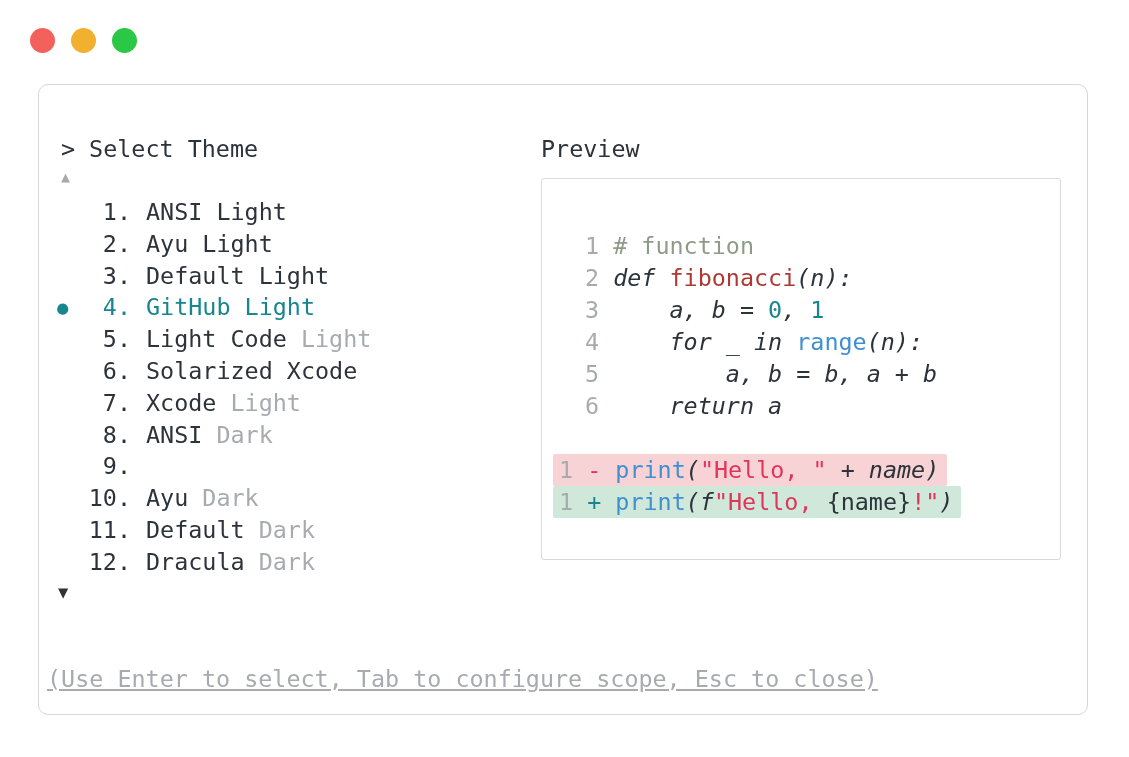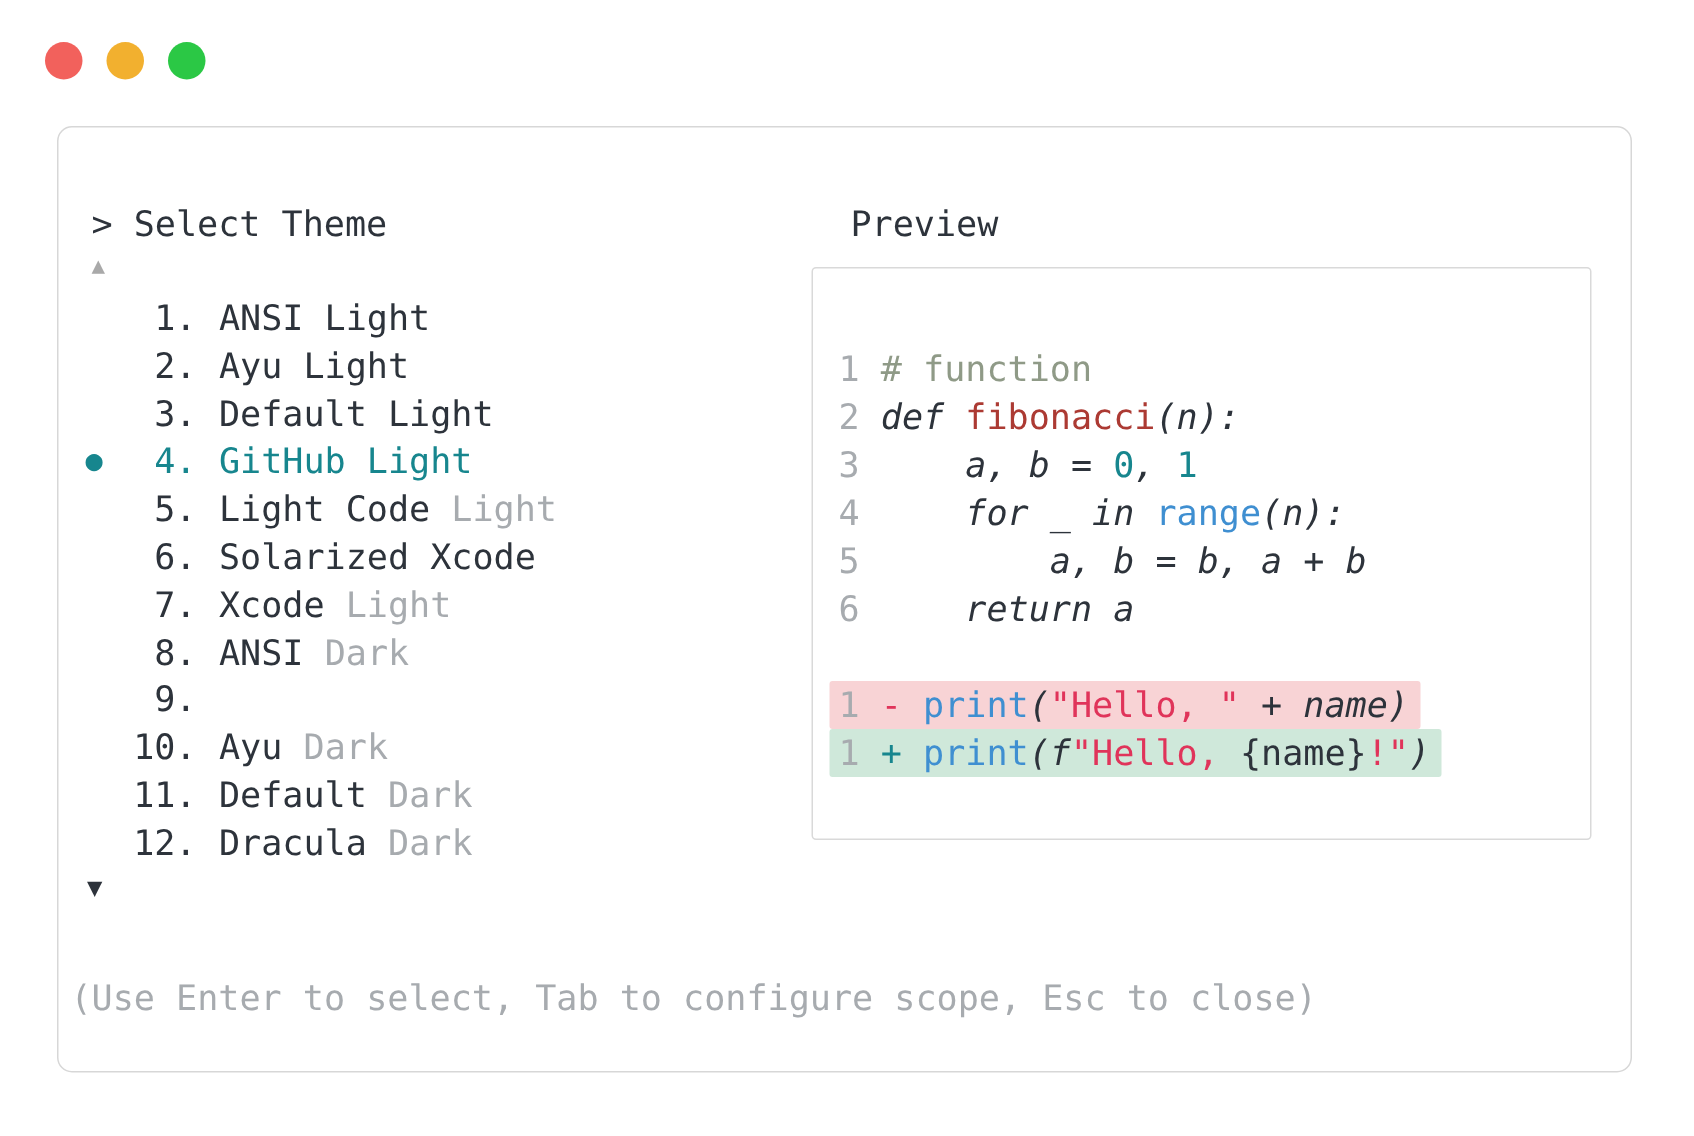--- a/index.html
+++ b/index.html
@@ -35,21 +35,21 @@
   .light.green{background:var(--btn-max);}
 
   
   .panel{
     position:absolute;left:38px;top:84px;width:1050px;height:631px;
     background:#fff;border:1.5px solid var(--border);border-radius:10px;
     font-size:23.4px;
   }
   .prompt{position:absolute;left:22px;top:50px;line-height:28px;white-space:pre;color:var(--fg);}
   .prompt .marker{margin-right:14px;}
-  .preview-title{position:absolute;left:528px;top:50px;line-height:28px;color:var(--fg);}
+  .preview-title{position:absolute;left:502px;top:50px;line-height:28px;color:var(--fg);}
 
   .scroll-up{position:absolute;left:22px;top:82px;font-size:15px;line-height:20px;color:#a9a9a9;}
   .scroll-down{position:absolute;left:19px;top:496px;font-size:17px;line-height:22px;color:var(--fg);}
 
   
   .theme-list{position:absolute;left:18px;top:112px;}
   .theme-row{display:flex;height:31.8px;line-height:31.8px;white-space:pre;cursor:default;}
   .theme-row .bullet{width:24px;font-size:19px;color:var(--teal);}
   .theme-row .num{width:50px;text-align:right;color:var(--fg);}
   .theme-row .label{margin-left:15px;color:var(--fg);}
@@ -58,35 +58,35 @@
   .theme-row.selected .label,
   .theme-row.selected .label span{color:var(--teal);}
 
   
   .preview-box{
     position:absolute;left:502px;top:93px;width:520px;height:382px;
     border:1.5px solid #d9d9d9;border-radius:3px;background:#fff;
   }
   .code{padding:51px 0 0 17px;}
   .code-line{height:32px;line-height:32px;white-space:pre;}
-  .line-inner{display:inline-block;line-height:32px;}
+  .line-inner{display:inline-block;line-height:32px;margin-left:26px;}
   .line-inner.diff-removed{background:var(--removed-bg);padding:0 8px 0 6px;margin-left:-6px;border-radius:2px;}
   .line-inner.diff-added{background:var(--added-bg);padding:0 8px 0 6px;margin-left:-6px;border-radius:2px;}
   .lnum{color:var(--muted);}
   .tok-plain{color:var(--fg);font-style:italic;}
   .tok-comment{color:var(--comment);}
   .tok-function{color:var(--func);}
   .tok-number{color:var(--numcol);}
   .tok-builtin{color:var(--builtin);}
   .tok-string{color:var(--string);}
   .tok-interp{color:var(--fg);}
   .tok-removed-marker{color:var(--string);}
   .tok-added-marker{color:var(--teal);}
 
-  .hint{position:absolute;left:8px;top:565px;line-height:30px;color:var(--muted);white-space:pre;}
+  .hint{position:absolute;left:8px;top:579px;line-height:30px;color:var(--muted);white-space:pre;text-decoration:underline;}
 </style>
 </head>
 <body>
 
 <div class="stage">
 
   <div class="traffic-lights">
     <span class="light red"></span>
     <span class="light yellow"></span>
     <span class="light green"></span>

